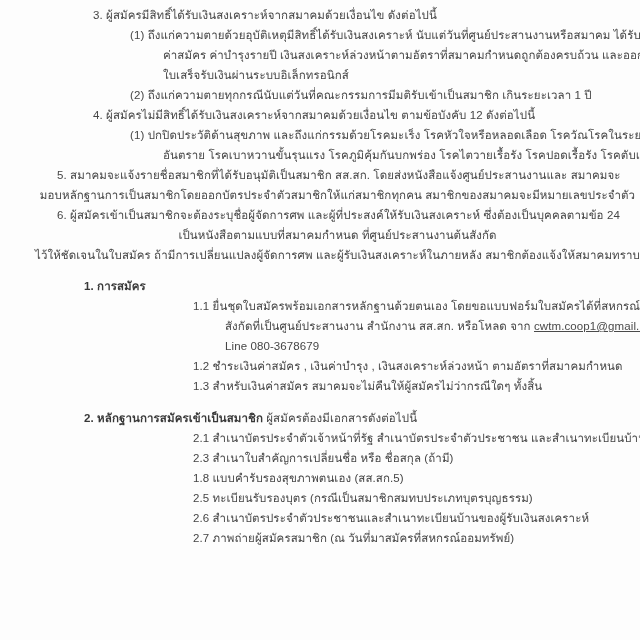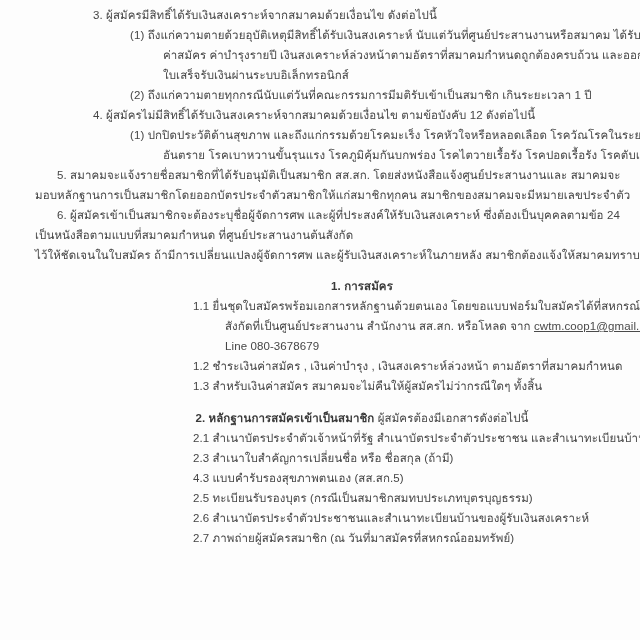--- a/index.html
+++ b/index.html
@@ -22,23 +22,23 @@
     line-height: 20px;
     font-size: 11.5px;
     white-space: nowrap;
     letter-spacing: 0.1px;
   }
   .bold { font-weight: bold; color: #383838; }
   .ind-a { margin-left: 93px; }   
   .ind-b { margin-left: 130px; }  
   .ind-c { margin-left: 163px; }  
   .ind-d { margin-left: 57px; }   
-  .ind-e { margin-left: 35px; }   
+  .ind-e { margin-left: 35px; text-align: center; }   
   .ind-h { margin-left: 95px; }   
-  .ind-f { margin-left: 84px; text-align: center; }  
+  .ind-f { margin-left: 84px; }  
   .ind-g { margin-left: 193px; }  
   .ind-i { margin-left: 225px; }  
   .gap-heading { margin-top: 10px; }
   .gap-step1 { margin-top: 11px; }
   .gap-step2 { margin-top: 12px; }
   .link { text-decoration: underline; color: #4a4a4a; cursor: pointer; }
 </style>
 </head>
 <body>
 
@@ -69,18 +69,18 @@
   </div>
   <div class="line ind-i">Line  080-3678679</div>
   <div class="line ind-g">1.2  ชำระเงินค่าสมัคร , เงินค่าบำรุง , เงินสงเคราะห์ล่วงหน้า ตามอัตราที่สมาคมกำหนด</div>
   <div class="line ind-g">1.3  สำหรับเงินค่าสมัคร สมาคมจะไม่คืนให้ผู้สมัครไม่ว่ากรณีใดๆ ทั้งสิ้น</div>
 
   <div class="line ind-f gap-step2">
     <span class="bold">2. หลักฐานการสมัครเข้าเป็นสมาชิก</span><span> ผู้สมัครต้องมีเอกสารดังต่อไปนี้</span>
   </div>
   <div class="line ind-g">2.1   สำเนาบัตรประจำตัวเจ้าหน้าที่รัฐ สำเนาบัตรประจำตัวประชาชน และสำเนาทะเบียนบ้าน</div>
   <div class="line ind-g">2.3   สำเนาใบสำคัญการเปลี่ยนชื่อ หรือ ชื่อสกุล (ถ้ามี)</div>
-  <div class="line ind-g">4.3   แบบคำรับรองสุขภาพตนเอง (สส.สก.5)</div>
+  <div class="line ind-g">1.8   แบบคำรับรองสุขภาพตนเอง (สส.สก.5)</div>
   <div class="line ind-g">2.5   ทะเบียนรับรองบุตร (กรณีเป็นสมาชิกสมทบประเภทบุตรบุญธรรม)</div>
   <div class="line ind-g">2.6   สำเนาบัตรประจำตัวประชาชนและสำเนาทะเบียนบ้านของผู้รับเงินสงเคราะห์</div>
   <div class="line ind-g">2.7   ภาพถ่ายผู้สมัครสมาชิก (ณ วันที่มาสมัครที่สหกรณ์ออมทรัพย์)</div>
 
 </div>
 
 </body></html>

